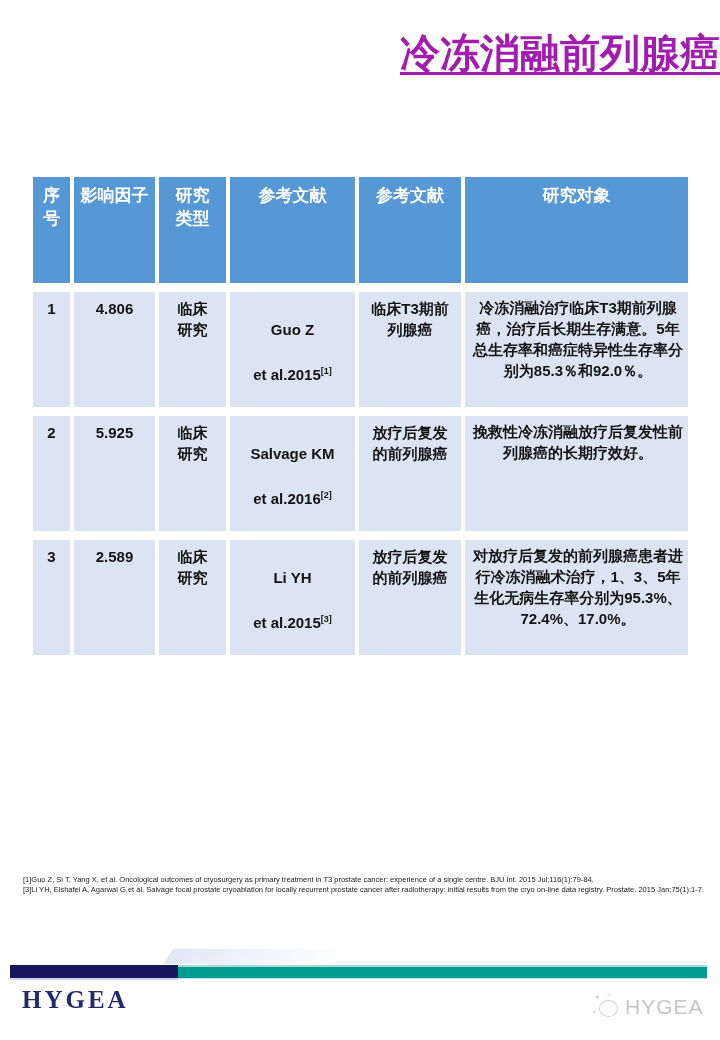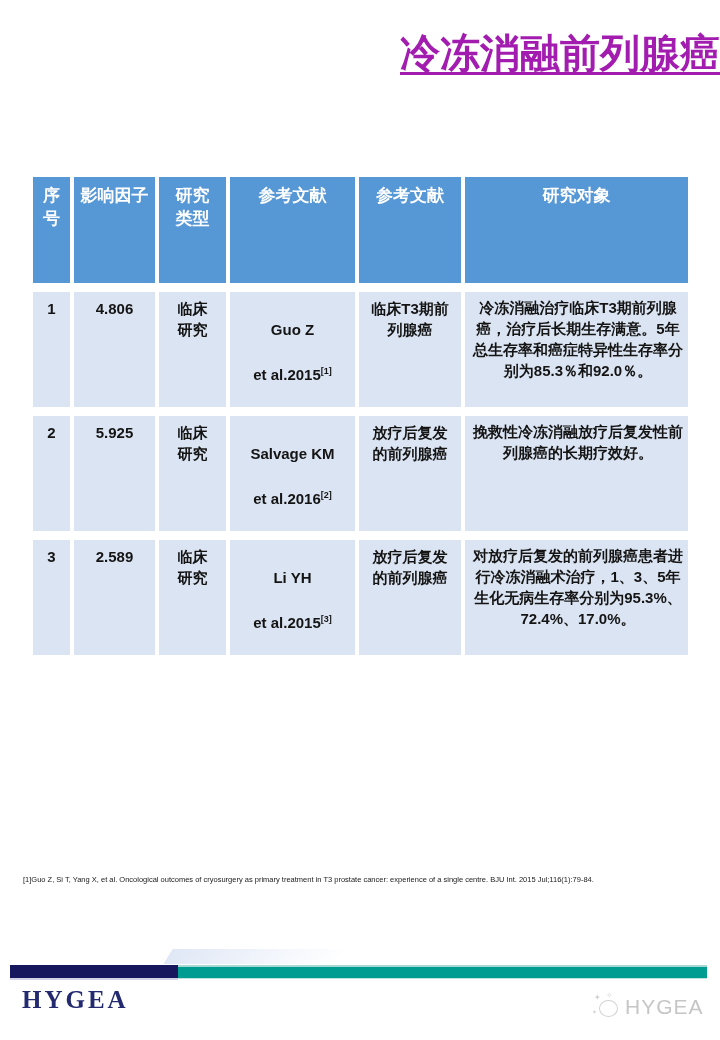--- a/index.html
+++ b/index.html
@@ -154,20 +154,21 @@
       <td>放疗后复发
 的前列腺癌</td>
       <td class="result-cell"> 对放疗后复发的前列腺癌患者进行冷冻消融术治疗，1、3、5年生化无病生存率分别为95.3%、72.4%、17.0%。</td>
     </tr>
   </tbody>
     </table>
 </div>
 
 <div class="footnotes">
   <div class="footnote-line">[1]Guo Z, Si T, Yang X, et al. Oncological outcomes of cryosurgery as primary treatment in T3 prostate cancer: experience of a single centre. BJU Int. 2015 Jul;116(1):79-84.</div>
+  <div class="footnote-line">[3]Li YH, Elshafei A, Agarwal G,et al. Salvage focal prostate cryoablation for locally recurrent prostate cancer after radiotherapy: initial results from the cryo on-line data registry. Prostate. 2015 Jan;75(1):1-7.</div>
 </div>
 
 <div class="ribbon-glow"></div>
 <div class="bar-navy"></div>
 <div class="bar-teal"></div>
 
 <div class="logo-hygea">HYGEA</div>
 
 <div class="watermark">
   <span class="wm-icon">

